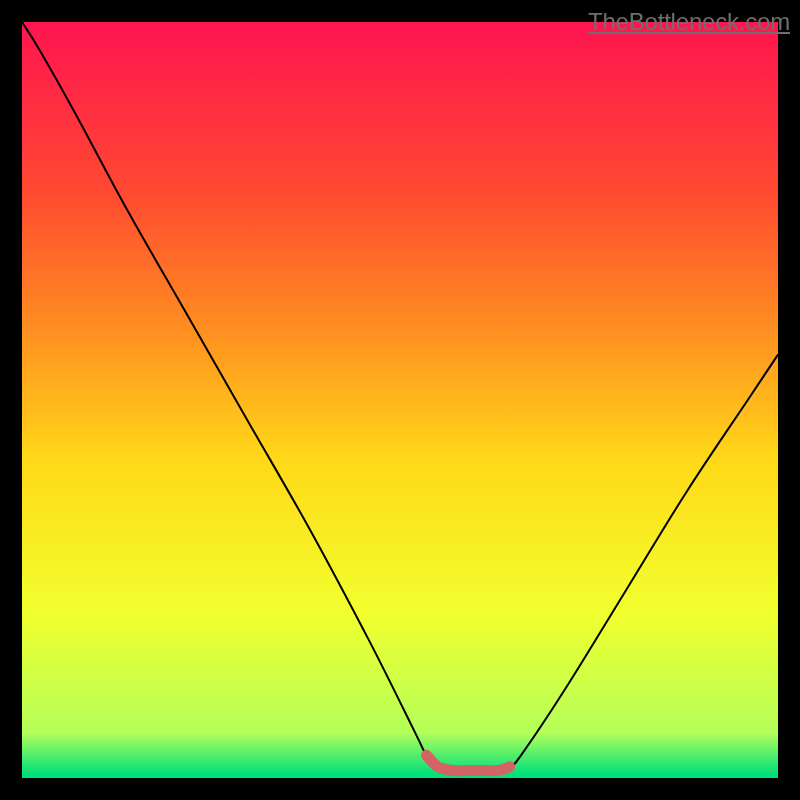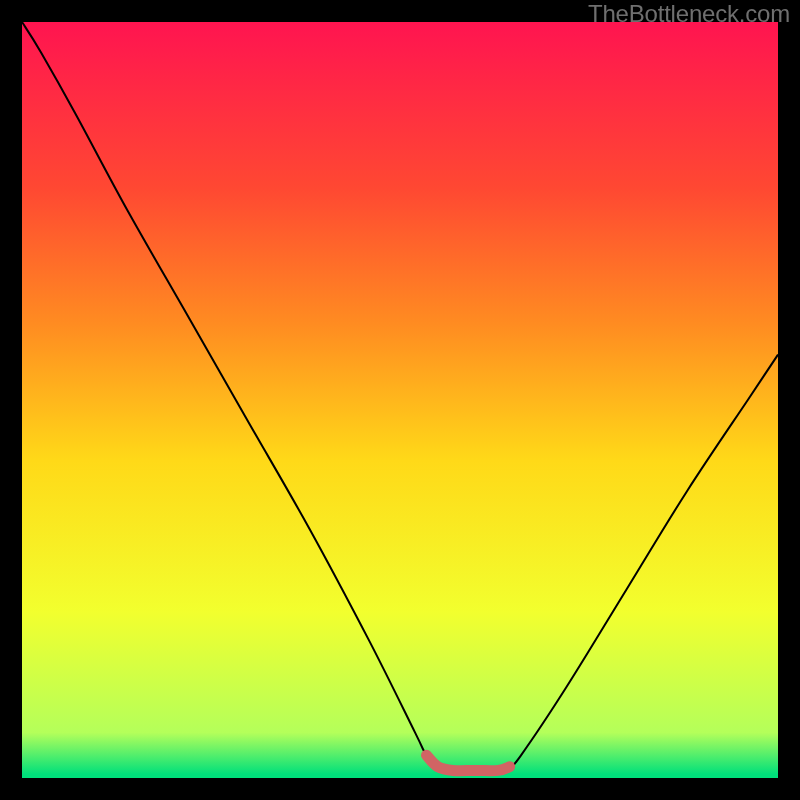--- a/index.html
+++ b/index.html
@@ -24,26 +24,27 @@
     height: 756px;
     overflow: hidden;
   }
   .plot svg {
     display: block;
     width: 756px;
     height: 756px;
   }
   .watermark {
     position: absolute;
-    top: 0;
+    top: 8px;
     right: 10px;
     color: #6f6f6f;
     font-size: 24px;
     letter-spacing: -0.2px;
     font-family: Arial, Helvetica, sans-serif;
+    text-decoration: underline;
   }
 </style>
 </head>
 <body>
 
 <div class="stage">
 
   <div class="plot">
     <svg viewBox="0 0 756 756" preserveAspectRatio="none">
       <defs>

